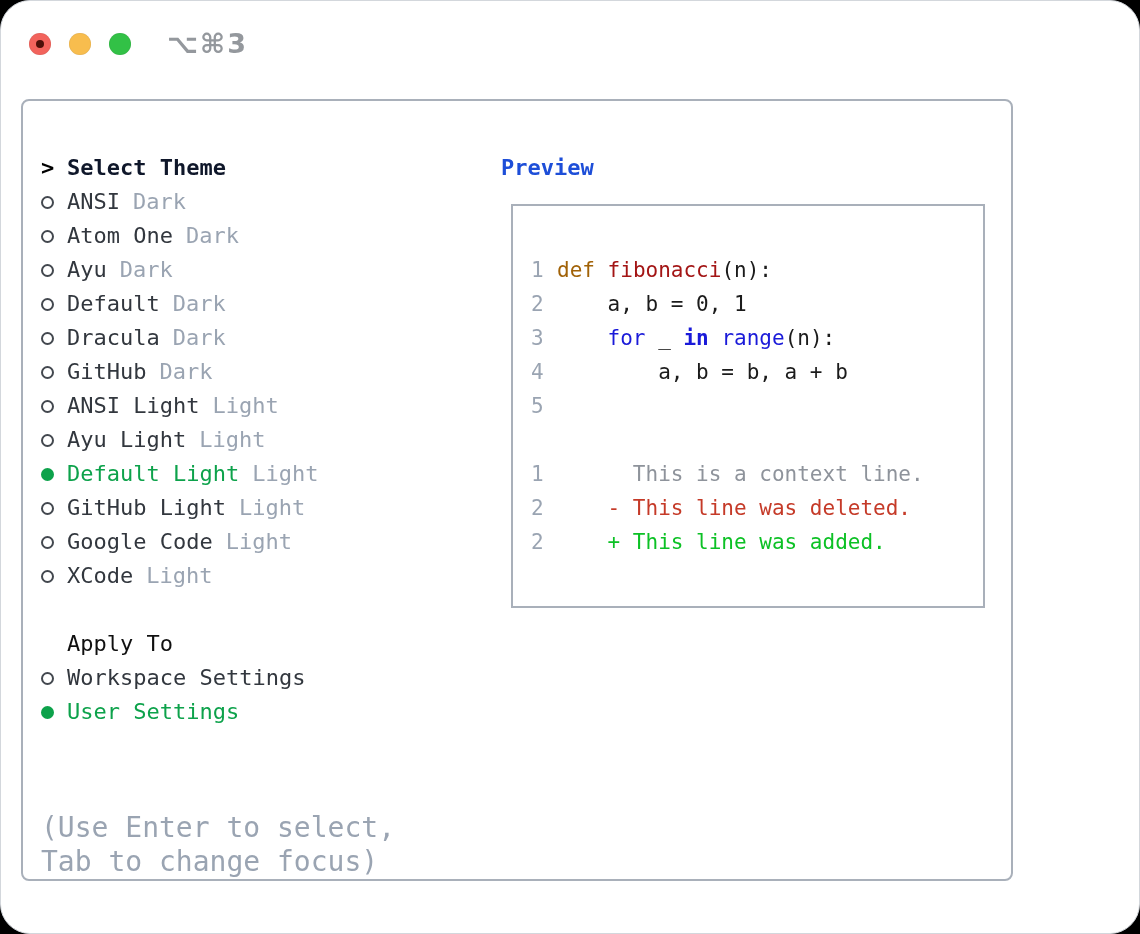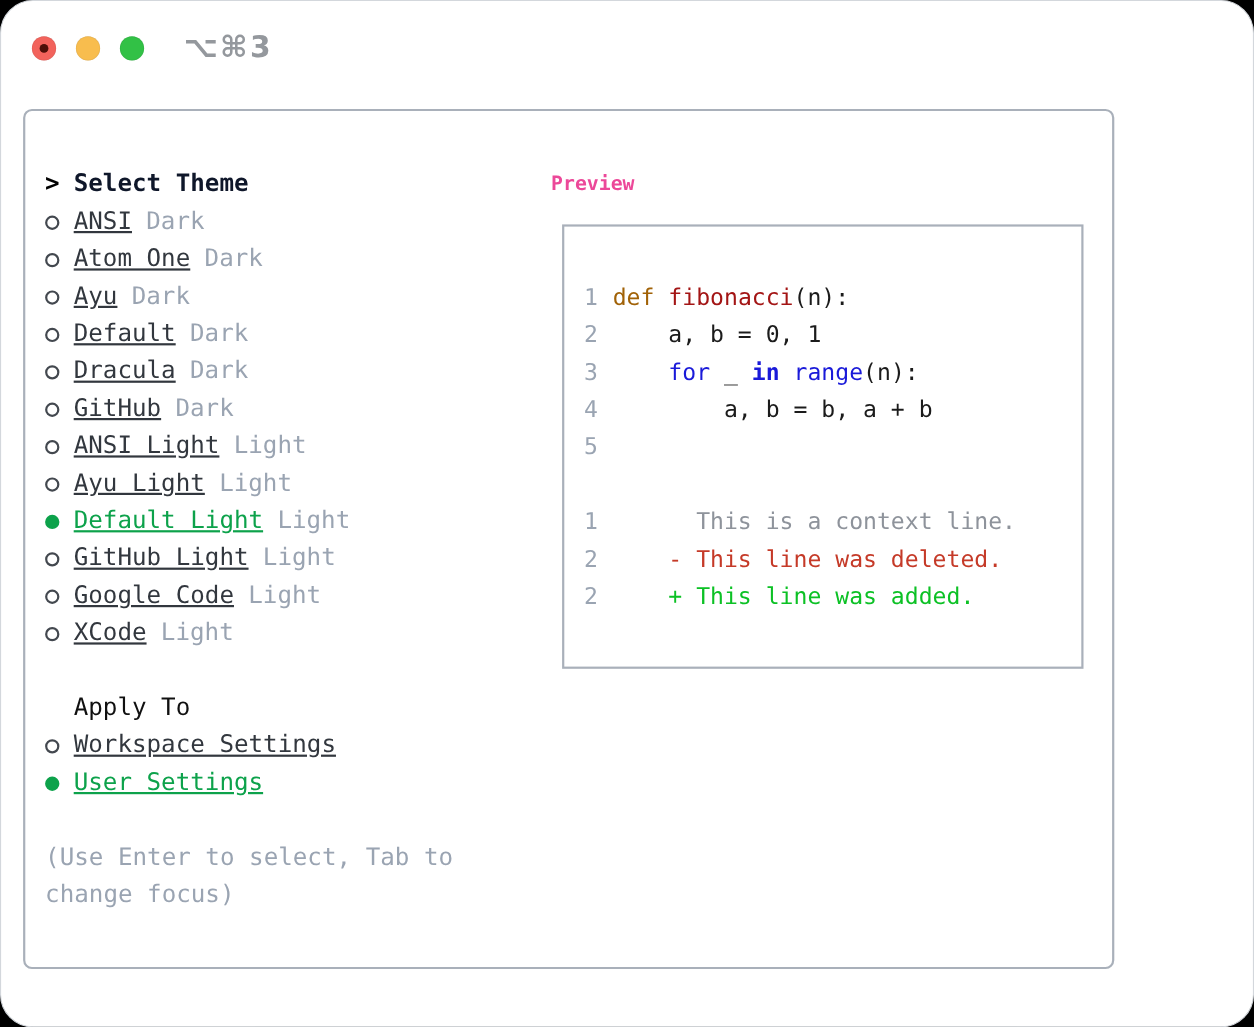--- a/index.html
+++ b/index.html
@@ -50,38 +50,38 @@
   .left-col { position:absolute; left:18px; top:50px; width:446px; }
   .row { display:flex; align-items:center; height:34px; font-size:22px; line-height:34px; }
   .marker { width:26px; flex:none; display:flex; align-items:center; }
   .circle {
     width:13px; height:13px; border-radius:50%;
     border:2px solid #43484f;
   }
   .prompt { font-weight:bold; color:#000; }
   .section-title { font-weight:bold; color:#0f172a; white-space:pre; }
   .plain-title { color:#101010; white-space:pre; }
-  .name { color:#32373e; white-space:pre;text-decoration:underline; }
+  .name { color:#32373e; white-space:pre; }
   .variant { color:var(--suffix_gray); white-space:pre; margin-left:13px; }
   .theme-row.selected .name { color:var(--accent_green); }
   .theme-row.selected .circle,
   .apply-row.selected .circle {
     background:var(--accent_green); border-color:var(--accent_green);
   }
   .apply-row.selected .name { color:var(--accent_green); }
   .spacer { height:34px; }
   .hint {
     width:400px; color:var(--suffix_gray);
-    font-size:22px; line-height:34px;
+    font-size:28px; line-height:34px;margin-top:48px;
   }
   
   .right-col { position:absolute; left:478px; top:50px; }
   .preview-title {
-    font-size:18px; line-height:34px; height:34px;
-    font-weight:bold; color:#ec4899;
+    font-size:22px; line-height:34px; height:34px;
+    font-weight:bold; color:#1d4ed8;
   }
   .preview-box {
     margin-top:19px; margin-left:10px;
     width:474px; height:404px;
     border:2px solid var(--border_gray);
     padding:47px 0 0 18px;
     background:#fff;
   }
   .pline { display:flex; height:34px; font-size:21px; line-height:34px; }
   .ln { width:26px; flex:none; color:var(--line_number_gray); white-space:pre; }

